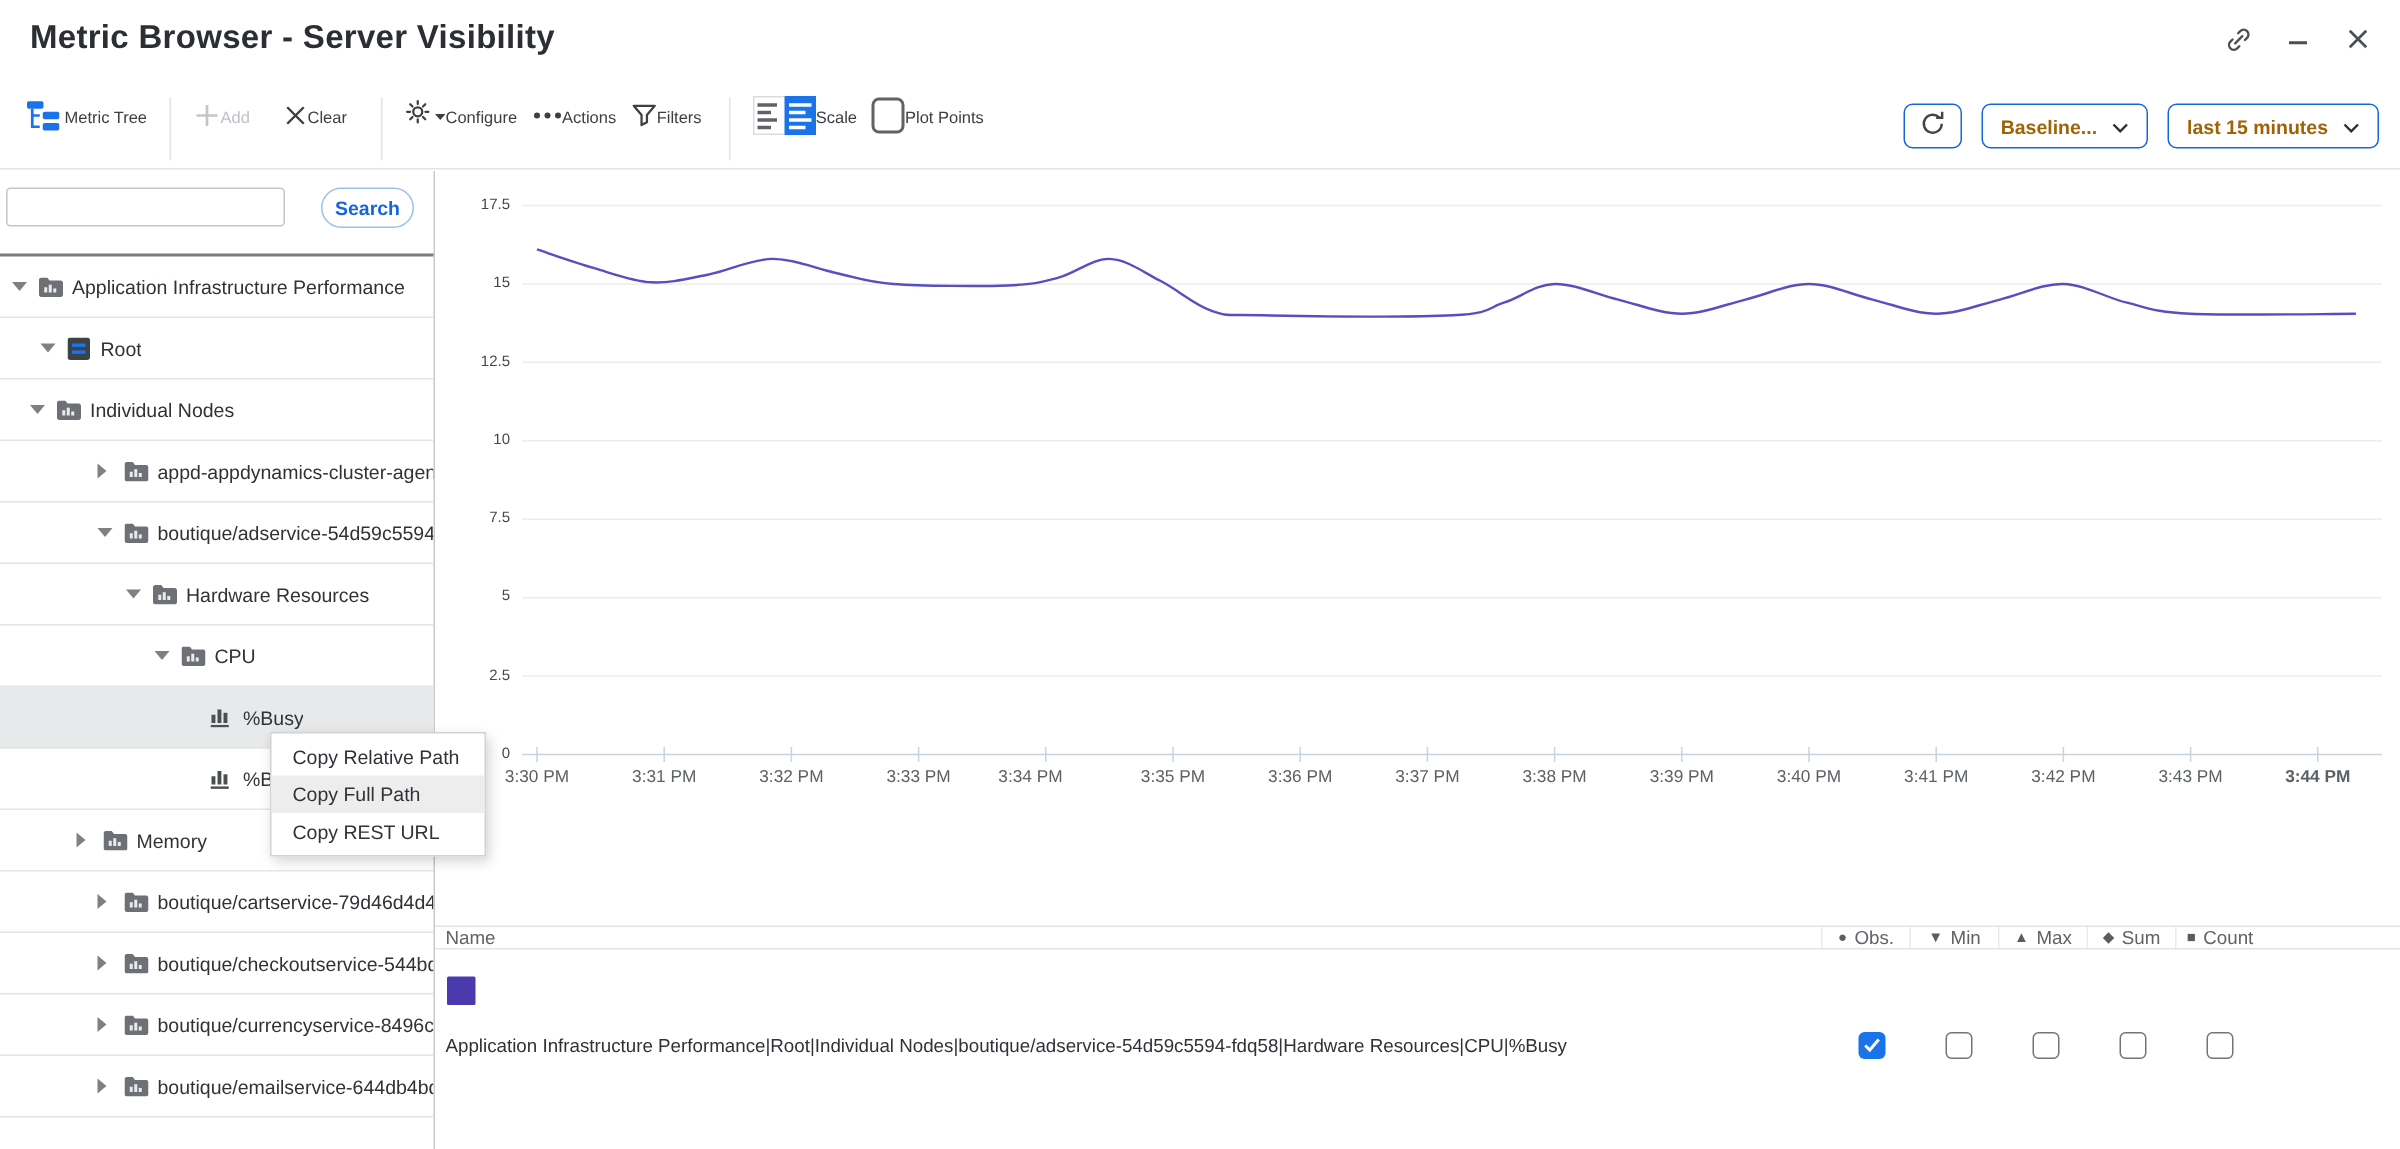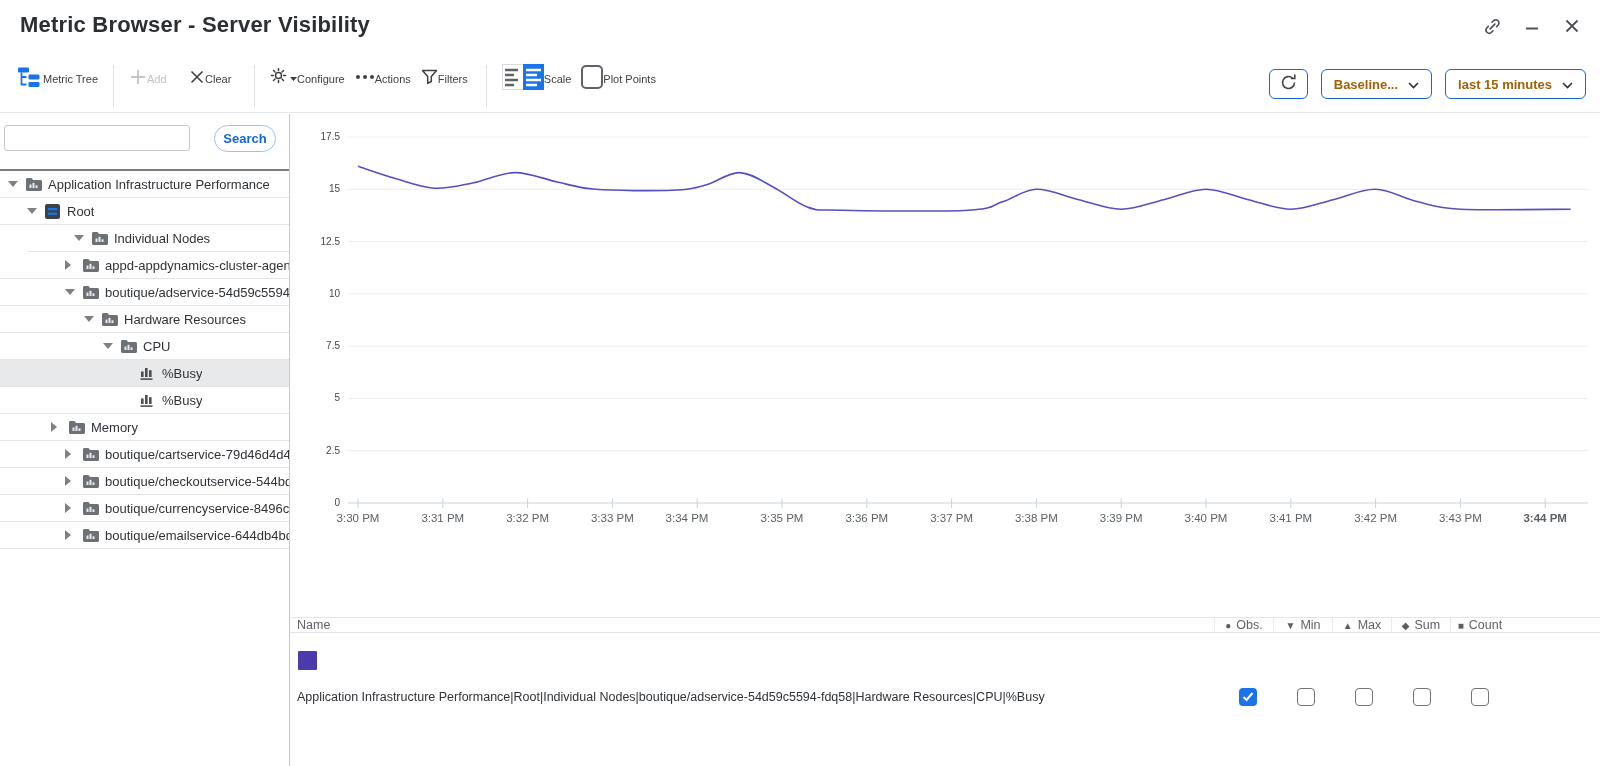--- a/index.html
+++ b/index.html
@@ -35,21 +35,21 @@
              box-sizing:content-box;background:#fff;}
   .search-row{position:relative;height:55px;}
   .search-input{position:absolute;left:4px;top:11px;width:186px;height:26px;border:1px solid #c6c6c6;
                 border-radius:3px;box-sizing:border-box;padding:0 6px 0 26px;font-size:13px;outline:none;
                 font-family:"Liberation Sans",sans-serif;}
   .search-mag{position:absolute;left:10px;top:17px;}
   .search-btn{position:absolute;left:214px;top:11px;width:62px;height:27px;border:1.5px solid #9fc0ec;
               border-radius:14px;background:#fff;color:#1766d9;font-weight:700;font-size:13px;
               display:flex;align-items:center;justify-content:center;box-sizing:border-box;cursor:pointer;}
   .tree-sep{height:2px;background:#797d81;}
-  .tree-row{height:27px;display:flex;align-items:center;border-bottom:1px solid #e5e5e5;
+  .tree-row{height:41px;display:flex;align-items:center;border-bottom:1px solid #e5e5e5;
             white-space:nowrap;overflow:hidden;font-size:13px;color:#2f3337;box-sizing:border-box;cursor:pointer;}
   .tree-row.selected{background:#e7e9ea;}
   .arrow{width:18px;flex:0 0 18px;display:flex;align-items:center;}
   .arrow.exp::before{content:"";border-left:5px solid transparent;border-right:5px solid transparent;
                      border-top:6px solid #7d8084;}
   .arrow.col::before{content:"";border-top:5px solid transparent;border-bottom:5px solid transparent;
                      border-left:6px solid #7d8084;}
   .ticon{width:22px;flex:0 0 22px;display:flex;align-items:center;}
   .tlabel{overflow:hidden;}
   
@@ -262,21 +262,21 @@
           <span class="arrow exp"></span>
           <span class="ticon">
             <svg width="15" height="15">
               <rect width="15" height="15" rx="2" fill="#3c4347"></rect>
               <rect x="3" y="4" width="9" height="2.3" fill="#1a73e8"></rect>
               <rect x="3" y="8.6" width="9" height="2.3" fill="#1a73e8"></rect>
             </svg>
           </span>
           <span class="tlabel">Root</span>
         </div>
-        <div class="tree-row" style="padding-left: 46px; margin-left: 28px;">
+        <div class="tree-row" style="padding-left: 20px;">
           <span class="arrow exp"></span>
           <span class="ticon">
             <svg width="16" height="13" viewBox="0 0 16 13">
               <path d="M0 1.5C0 .7.7 0 1.5 0h4L7 2h7.5c.8 0 1.5.7 1.5 1.5v8c0 .8-.7 1.5-1.5 1.5h-13C.7 13 0 12.3 0 11.5z" fill="#6d7175"></path>
               <rect x="3.5" y="6.5" width="2" height="3.5" fill="#e8eaed"></rect>
               <rect x="6.5" y="4.8" width="2" height="5.2" fill="#e8eaed"></rect>
               <rect x="9.5" y="7.3" width="2" height="2.7" fill="#e8eaed"></rect>
             </svg>
           </span>
           <span class="tlabel">Individual Nodes</span>
@@ -409,20 +409,25 @@
               <rect x="3.5" y="6.5" width="2" height="3.5" fill="#e8eaed"></rect>
               <rect x="6.5" y="4.8" width="2" height="5.2" fill="#e8eaed"></rect>
               <rect x="9.5" y="7.3" width="2" height="2.7" fill="#e8eaed"></rect>
             </svg>
           </span>
           <span class="tlabel">boutique/emailservice-644db4bdf8-lc</span>
         </div>
       </div>
   </div>
 
+  <div class="ctxmenu" id="ctxmenu">
+      <div class="mi">Copy Relative Path</div>
+      <div class="mi hl">Copy Full Path</div>
+      <div class="mi">Copy REST URL</div>
+    </div>
 
   <div class="main">
     <div id="chart">
         <div class="ylab" style="top: 381px;">0</div>
         <div class="ylab" style="top: 328.714px;">2.5</div>
         <div class="ylab" style="top: 276.429px;">5</div>
         <div class="ylab" style="top: 224.143px;">7.5</div>
         <div class="ylab" style="top: 171.857px;">10</div>
         <div class="ylab" style="top: 119.571px;">12.5</div>
         <div class="ylab" style="top: 67.2857px;">15</div>

